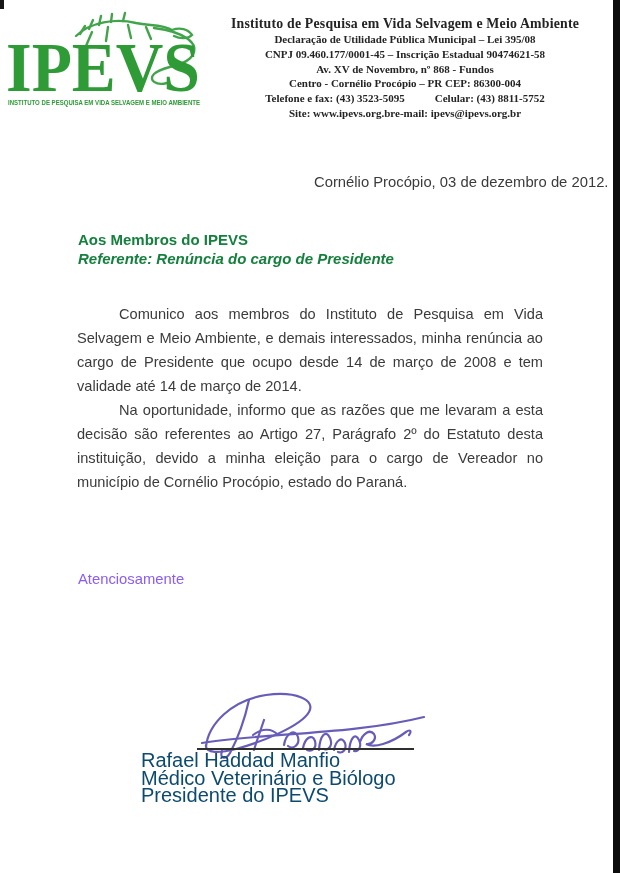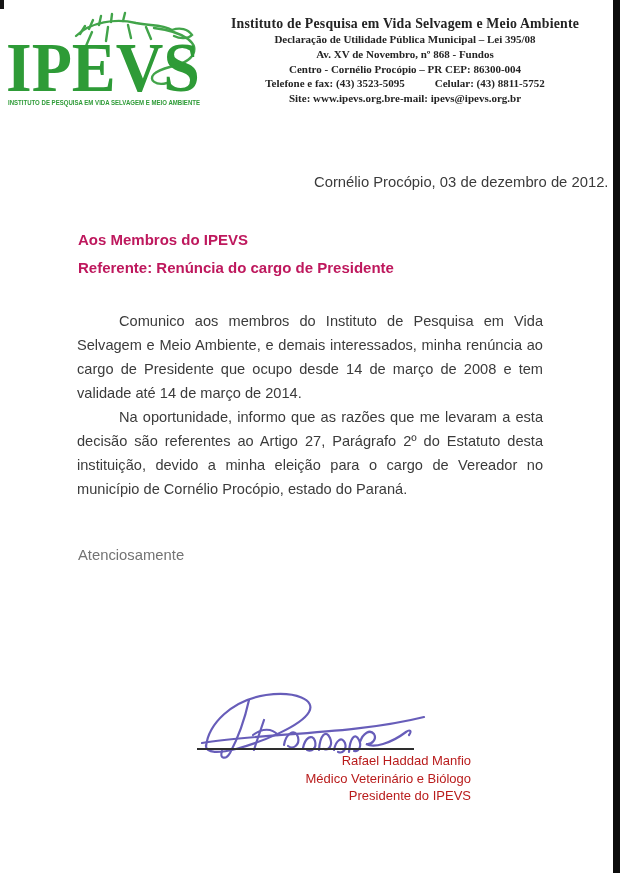--- a/index.html
+++ b/index.html
@@ -35,43 +35,43 @@
   .lh-org  { font-size: 13.8px; line-height: 17px; letter-spacing: 0.2px; }
   .lh-line { font-size: 11px; line-height: 14.8px; }
   .gap-lg { margin-right: 30px; }
   .gap-sm { }
   .date-line {
     position: absolute; left: 270px; top: 174px;
     font-size: 14.8px; color: #3b3b3b; margin-left: 44px;
   }
   .recipient, .subject {
     position: absolute; left: 78px;
-    font-size: 15px; font-weight: bold; color: #be185d;
+    font-size: 15px; font-weight: bold; color: #15803d;
   }
   .recipient { top: 231px; }
-  .subject   { top: 259px; }
+  .subject   { top: 250px; font-style: italic; }
   .body-text {
     position: absolute; left: 77px; top: 302px; width: 466px;
     font-size: 14.6px; line-height: 24px;
-    text-align: justify; color: #3b3b3b; margin-top: 7px;
+    text-align: justify; color: #3b3b3b;
   }
   .body-text p { margin: 0; text-indent: 42px; }
   .closing {
-    position: absolute; left: 78px; top: 547px;
-    font-size: 14.8px; color: #737373;
+    position: absolute; left: 78px; top: 571px;
+    font-size: 14.8px; color: #8b5cf6;
   }
   .signature-svg { position: absolute; left: 192px; top: 690px; }
   .sig-line {
     position: absolute; left: 197px; top: 748px; width: 217px;
     border-top: 2px solid #2e2e2e;
   }
   .signer {
     position: absolute; left: 141px; top: 752px; width: 330px;
-    text-align: right; font-size: 13px; line-height: 17.5px;
-    color: #b91c1c;
+    text-align: left; font-size: 20px; line-height: 17.5px;
+    color: #0c4a6e;
   }
 </style>
 </head>
 <body>
 
 <div class="page">
 
   <div class="edge-right"></div>
   <div class="corner-mark"></div>
 
@@ -83,20 +83,21 @@
       <path d="M 168 20 C 176 17, 184 19, 188 25 C 184 29, 176 29, 170 26"></path>
       <path d="M 88 22 l -6 14 M 104 17 l -2 14 M 124 15 l 3 13 M 142 17 l 5 12"></path>
       <path d="M 150 18 C 182 22, 196 34, 188 46 C 180 57, 158 56, 150 64 C 144 70, 152 76, 163 73"></path>
       <path d="M 76 24 l 5 -8 M 85 19 l 4 -9 M 95 15 l 2 -9 M 107 12 l 1 -8 M 119 11 l 2 -8"></path>
     </g>
   </svg>
 
   <div class="letterhead-text">
     <div class="lh-org">Instituto de Pesquisa em Vida Selvagem e Meio Ambiente</div>
     <div class="lh-line">Declaração de Utilidade Pública Municipal – Lei 395/08</div>
+    <div class="lh-line">CNPJ 09.460.177/0001-45 – Inscrição Estadual 90474621-58</div>
     <div class="lh-line">Av. XV de Novembro, nº 868 - Fundos</div>
     <div class="lh-line">Centro - Cornélio Procópio – PR CEP: 86300-004</div>
     <div class="lh-line">
       <span class="gap-lg">Telefone e fax: (43) 3523-5095</span><span>Celular: (43) 8811-5752</span>
     </div>
     <div class="lh-line">
       <span class="gap-sm">Site: www.ipevs.org.br</span><span>e-mail: ipevs@ipevs.org.br</span>
     </div>
   </div>
 

